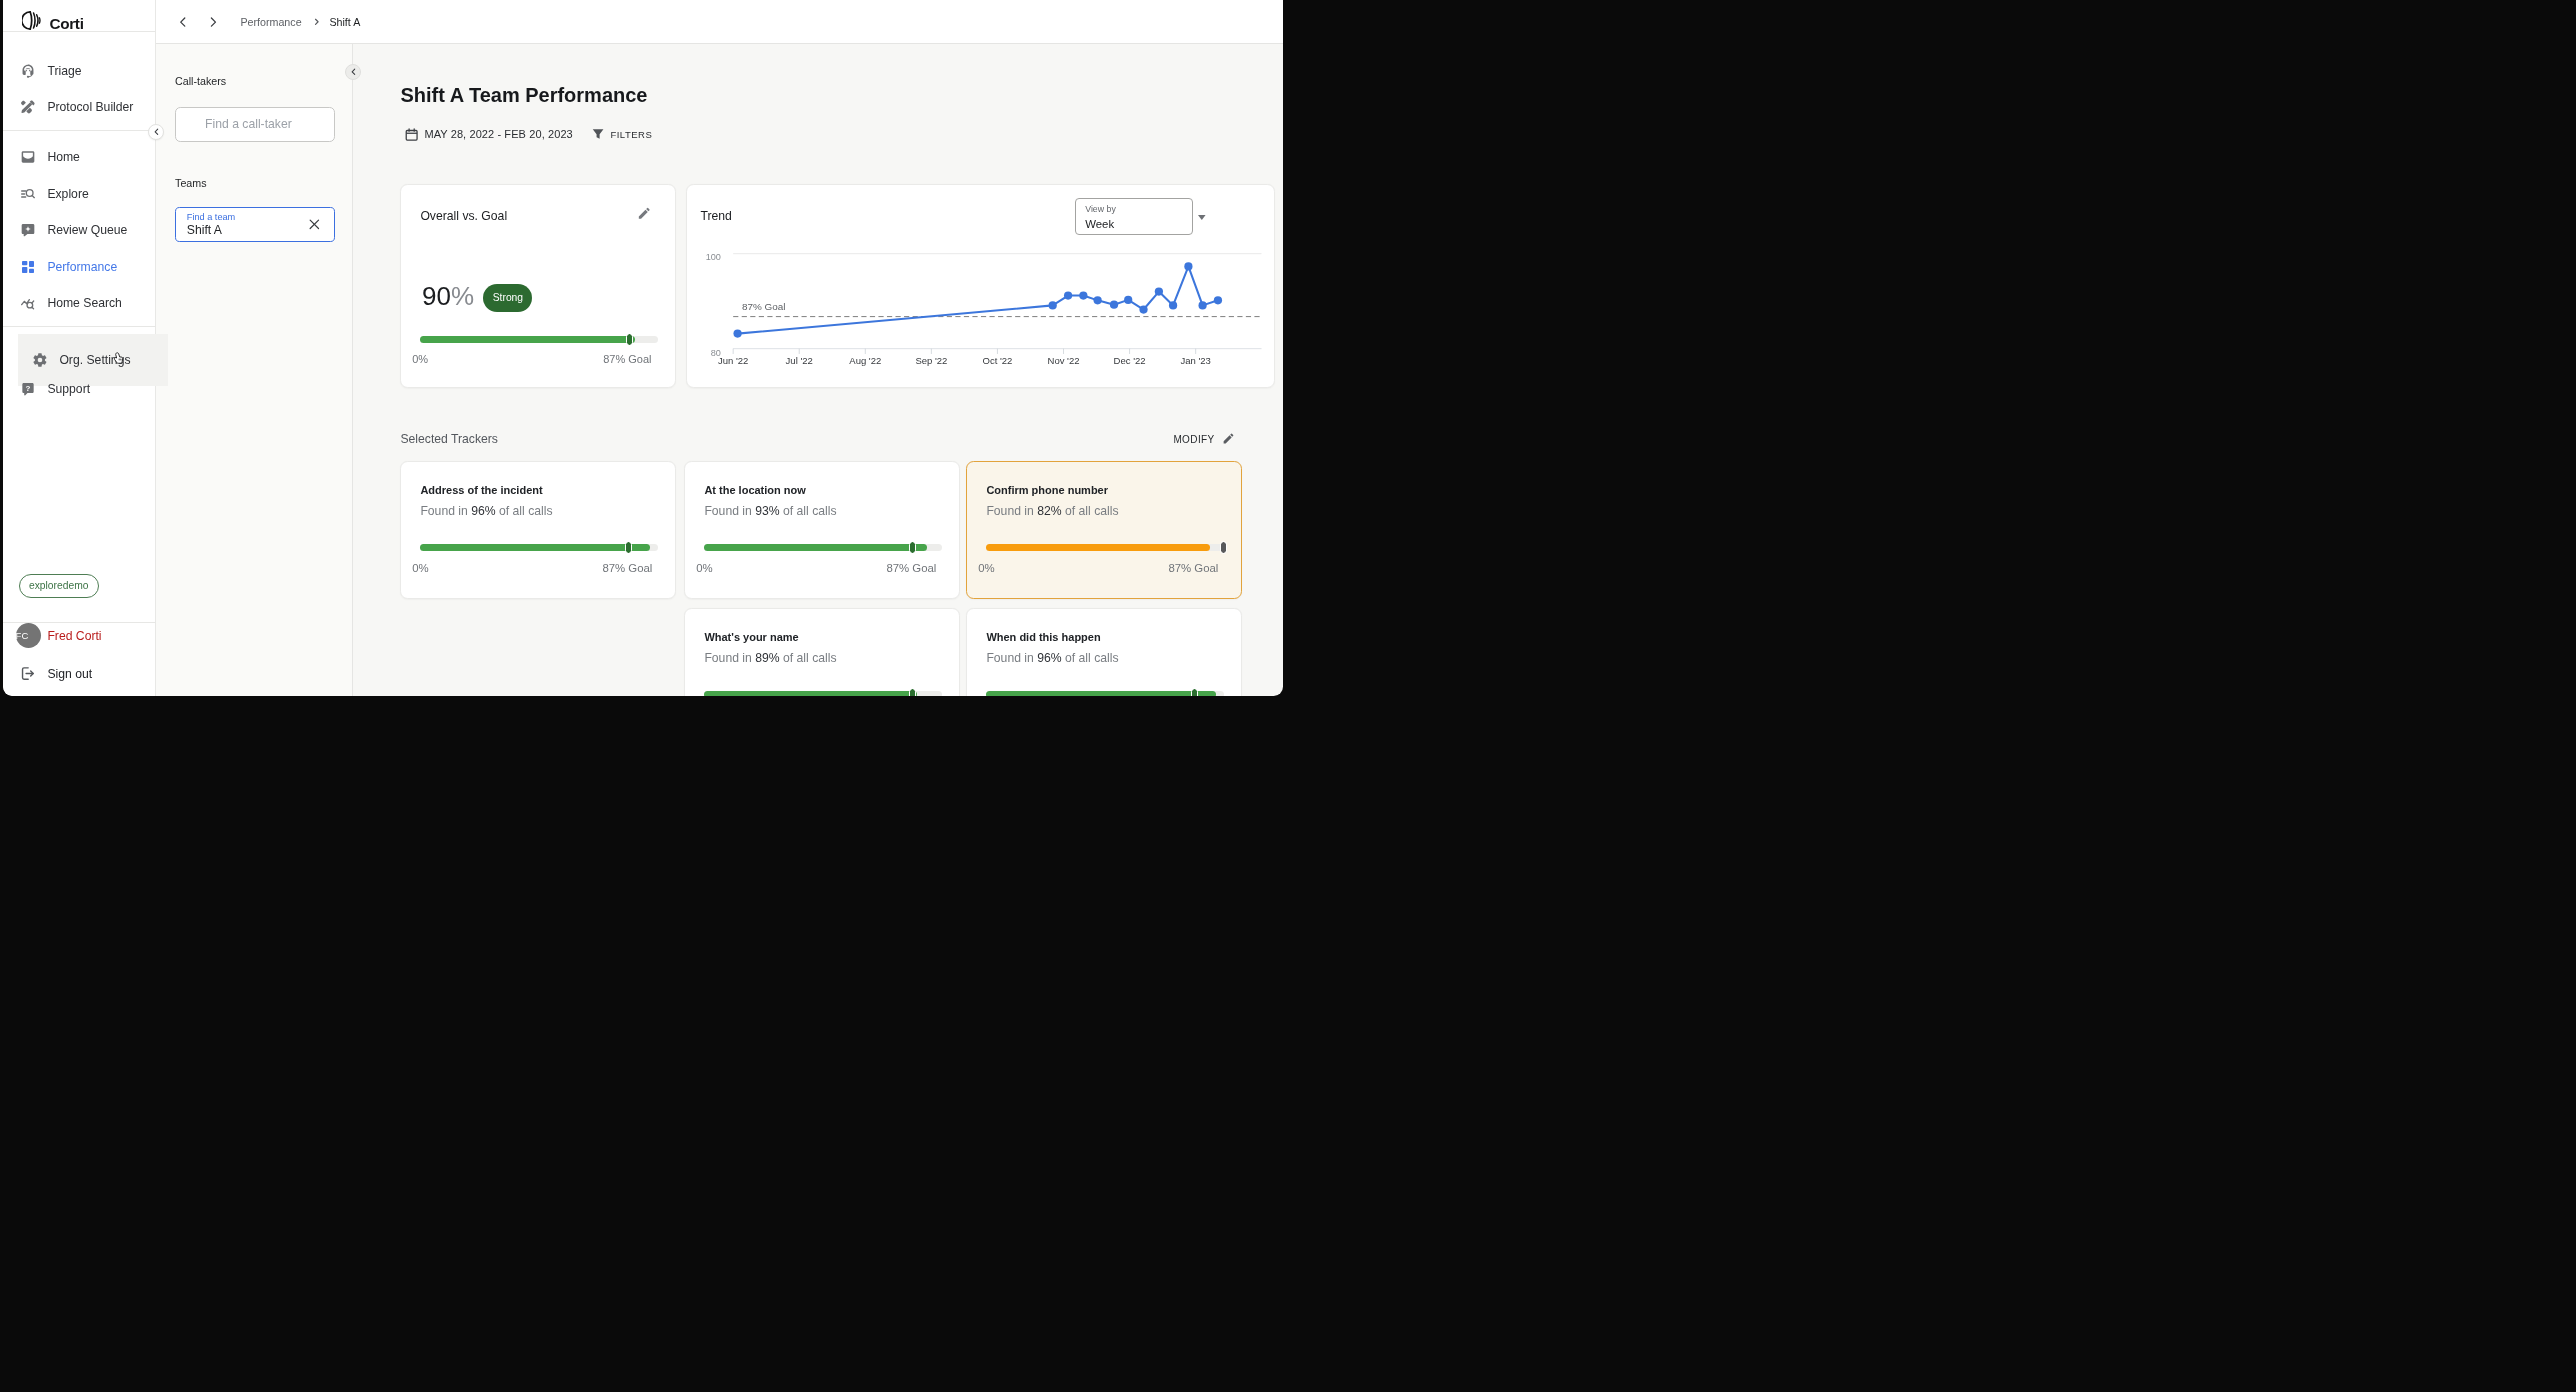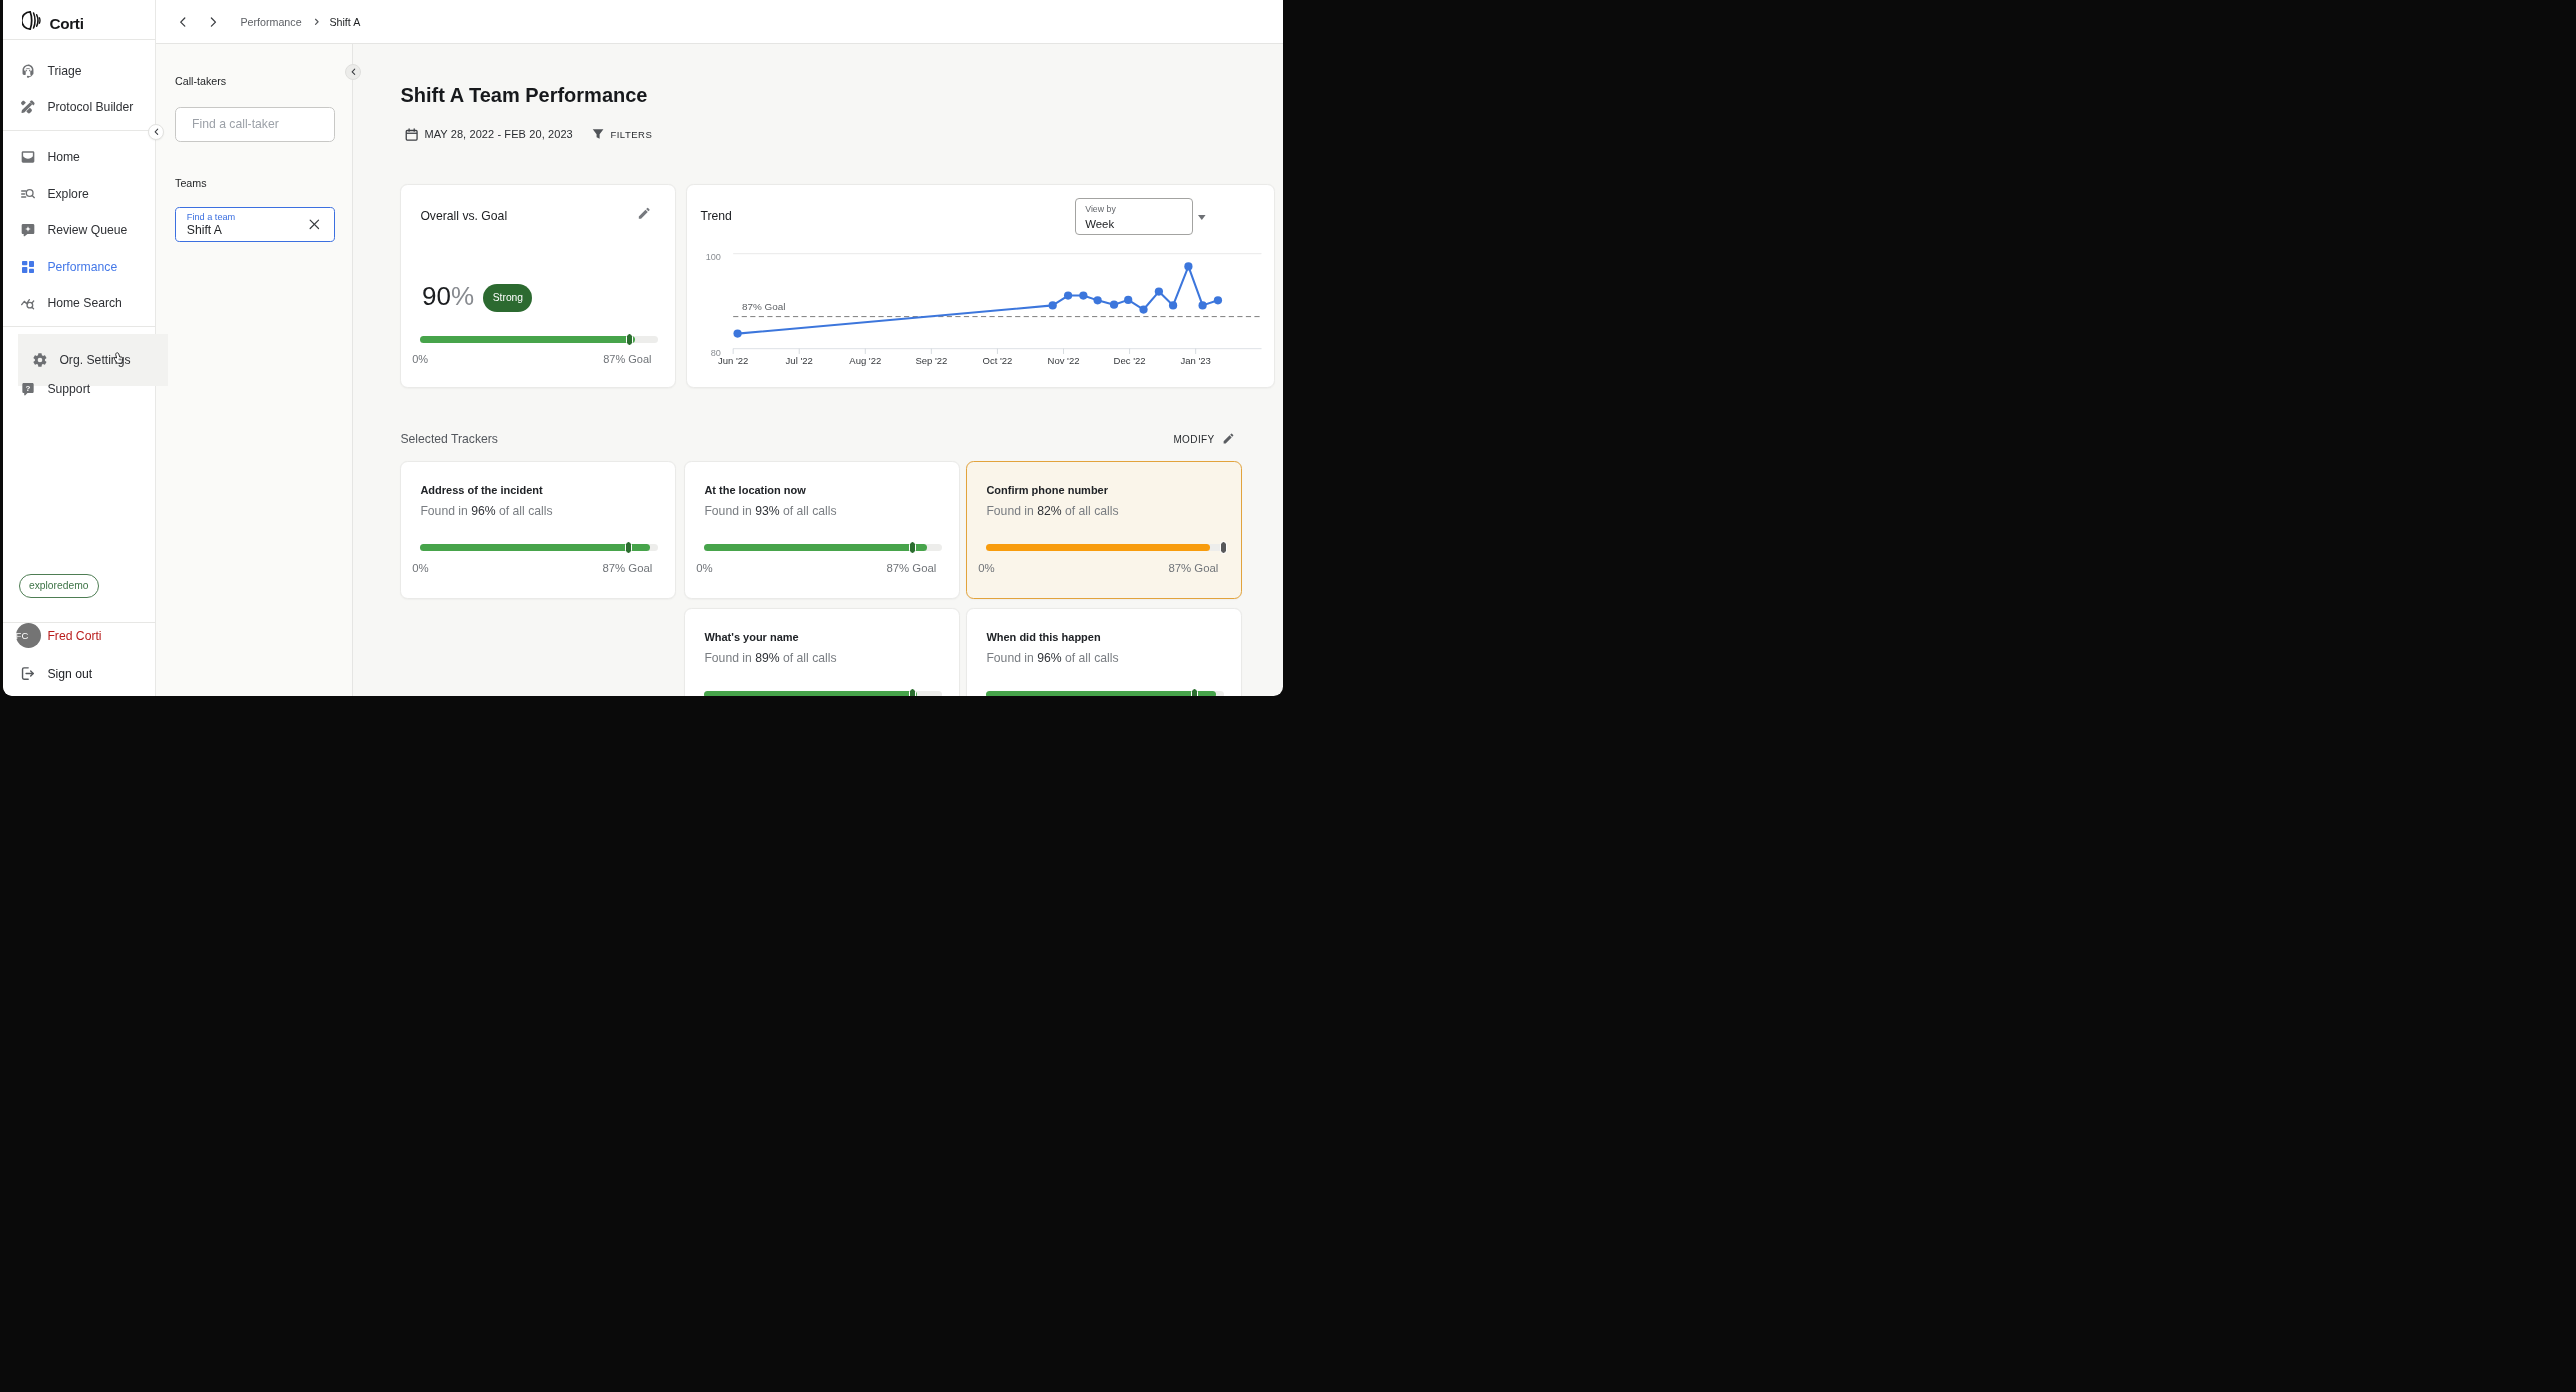--- a/index.html
+++ b/index.html
@@ -7,21 +7,21 @@
 #app { position:absolute; left:3.4px; top:0; width:1280px; height:696px; background:#F7F7F5; border-radius:0 0 9.2px 9.2px; overflow:hidden; }
 .abs { position:absolute; }
 
 
 #topbar { position:absolute; left:0; top:0; width:1280px; height:44px; background:#fff; border-bottom:0.8px solid #E5E5E3; z-index:5; }
 .crumb-gray { color:#5E6166; font-size:10.7px; }
 .crumb-dark { color:#1E2022; font-size:10.7px; }
 
 
 #sidebar { position:absolute; left:0; top:0; width:153px; height:696px; background:#fff; border-right:0.8px solid #E8E8E6; border-bottom-left-radius:9.2px; z-index:10; }
-#logo-row { position:absolute; left:0; top:0; width:153px; height:40px; border-bottom:0.8px solid #E7E7E5; }
+#logo-row { position:absolute; left:0; top:0; width:153px; height:32px; border-bottom:0.8px solid #E7E7E5; }
 .menu-item { position:absolute; left:0; width:153px; height:37px; }
 .menu-icon { position:absolute; left:17px; top:50%; transform:translateY(-50%); width:16px; height:16px; }
 .menu-label { position:absolute; left:44px; top:50%; transform:translateY(-50%); font-size:12.2px; color:#2F3135; white-space:nowrap; }
 .sdivider { position:absolute; left:0; width:153px; border-top:0.8px solid #E7E7E5; }
 
 
 #panel2 { position:absolute; left:153px; top:44px; width:197px; height:652px; background:#FAFAF8; border-right:0.8px solid #E5E5E3; }
 .p2label { position:absolute; left:18.7px; font-size:10.7px; font-weight:normal; color:#1E2023; }
 .p2input { position:absolute; left:18.7px; width:160px; background:#fff; border-radius:4.6px; }
 
@@ -174,21 +174,21 @@
     <svg class="abs" style="left:16px;top:665px" width="17" height="17" viewBox="0 0 24 24">
         <path d="M13 4 H7 a2 2 0 0 0 -2 2 v12 a2 2 0 0 0 2 2 h6" fill="none" stroke="#55585C" stroke-width="2" stroke-linecap="round"></path>
         <line x1="10" y1="12" x2="20" y2="12" stroke="#55585C" stroke-width="2" stroke-linecap="round"></line>
         <path d="M16.5 8.5 L20 12 L16.5 15.5" fill="none" stroke="#55585C" stroke-width="2" stroke-linecap="round" stroke-linejoin="round"></path>
       </svg>
     <div class="abs" style="left:44px;top:667px;font-size:12.2px;color:#212327">Sign out</div>
   </div>
 
   <div id="panel2">
     <div class="p2label" style="top:31px">Call-takers</div>
-    <div class="p2input" style="top:63px;height:35px;border:0.8px solid #C8C8C6;border-radius:5.3px;line-height:33px;padding-left:16px;font-size:12.2px;color:#9CA1A8">Find a call-taker</div>
+    <div class="p2input" style="top:63px;height:35px;border:0.8px solid #C8C8C6;border-radius:5.3px;line-height:33px;padding-left:29px;font-size:12.2px;color:#9CA1A8">Find a call-taker</div>
     <div class="p2label" style="top:133px">Teams</div>
     <div class="p2input" style="top:163px;height:35px;border:1.5px solid #3B6FE0;">
       <div class="abs" style="left:10.7px;top:4.2px;font-size:9.2px;color:#3B6FE0">Find a team</div>
       <div class="abs" style="left:10.7px;top:15.3px;font-size:12.2px;color:#1E2023">Shift A</div>
       <svg class="abs" style="left:133px;top:11.4px" width="10.7" height="10.7" viewBox="0 0 14 14">
           <g stroke="#3A3D41" stroke-width="1.6" stroke-linecap="round">
             <line x1="1.5" y1="1.5" x2="12.5" y2="12.5"></line>
             <line x1="12.5" y1="1.5" x2="1.5" y2="12.5"></line>
           </g>
         </svg>

